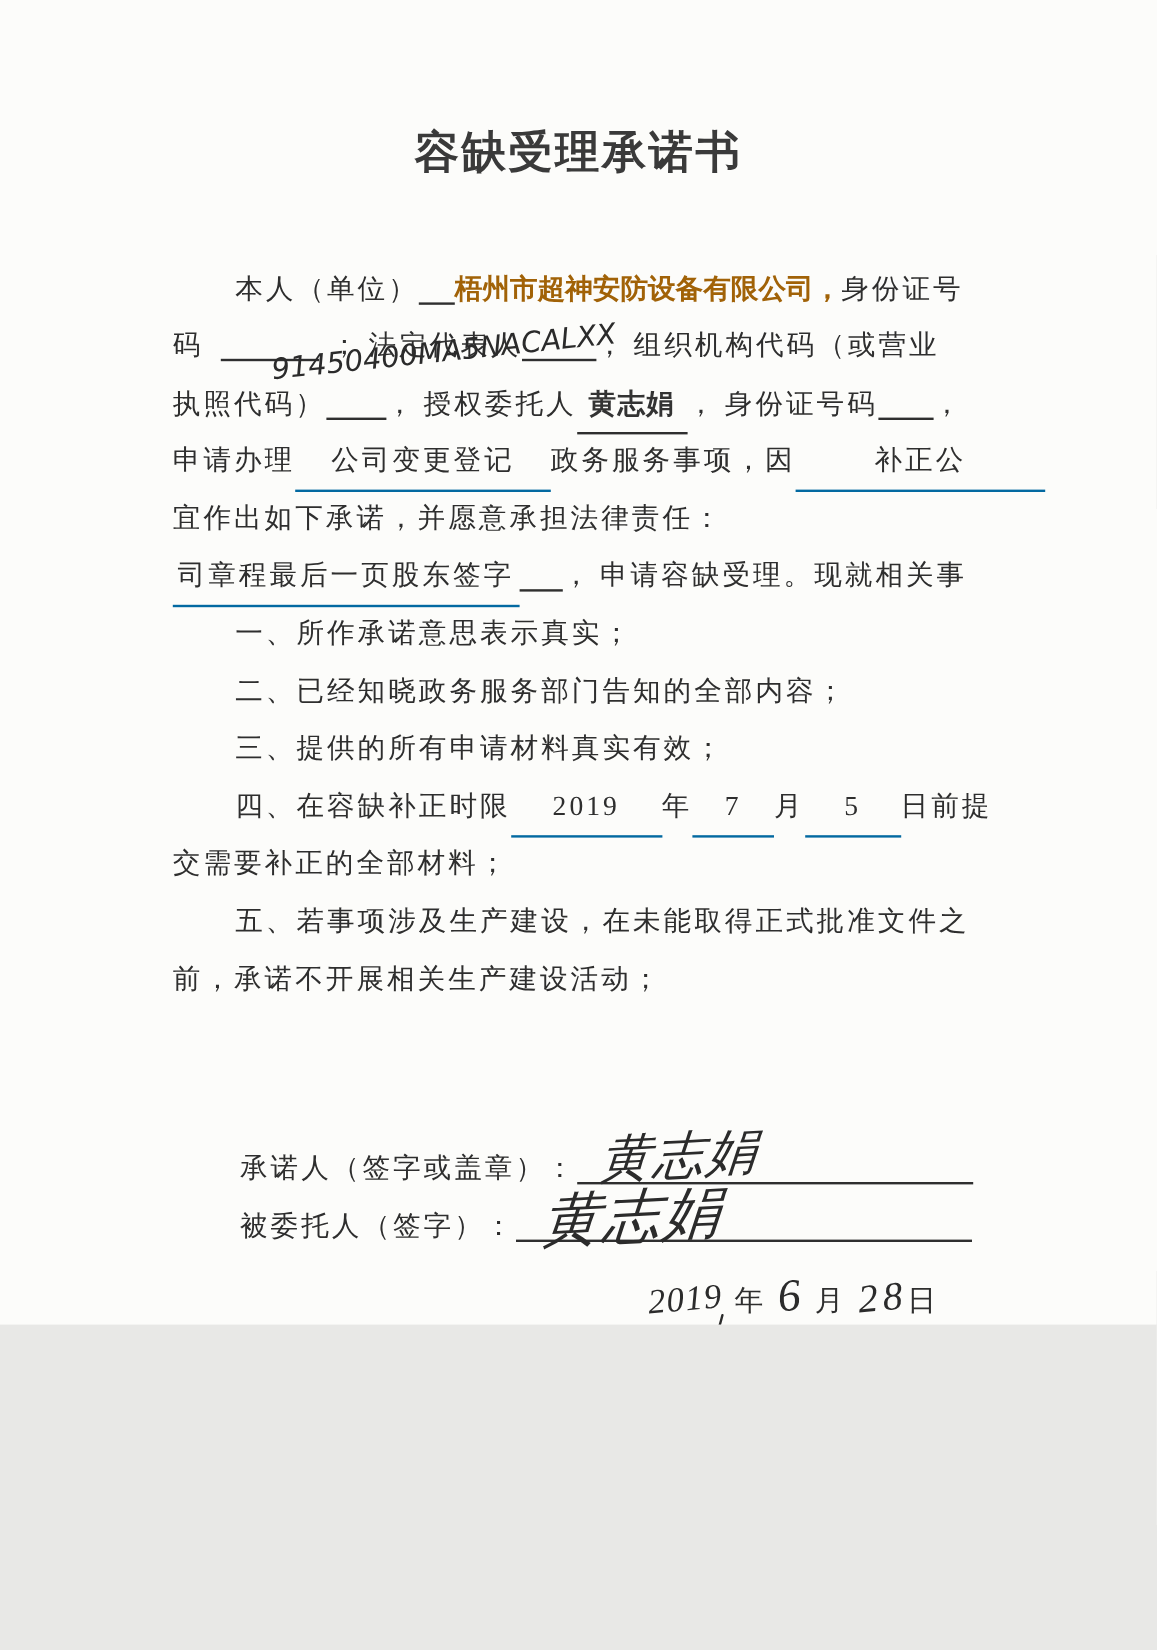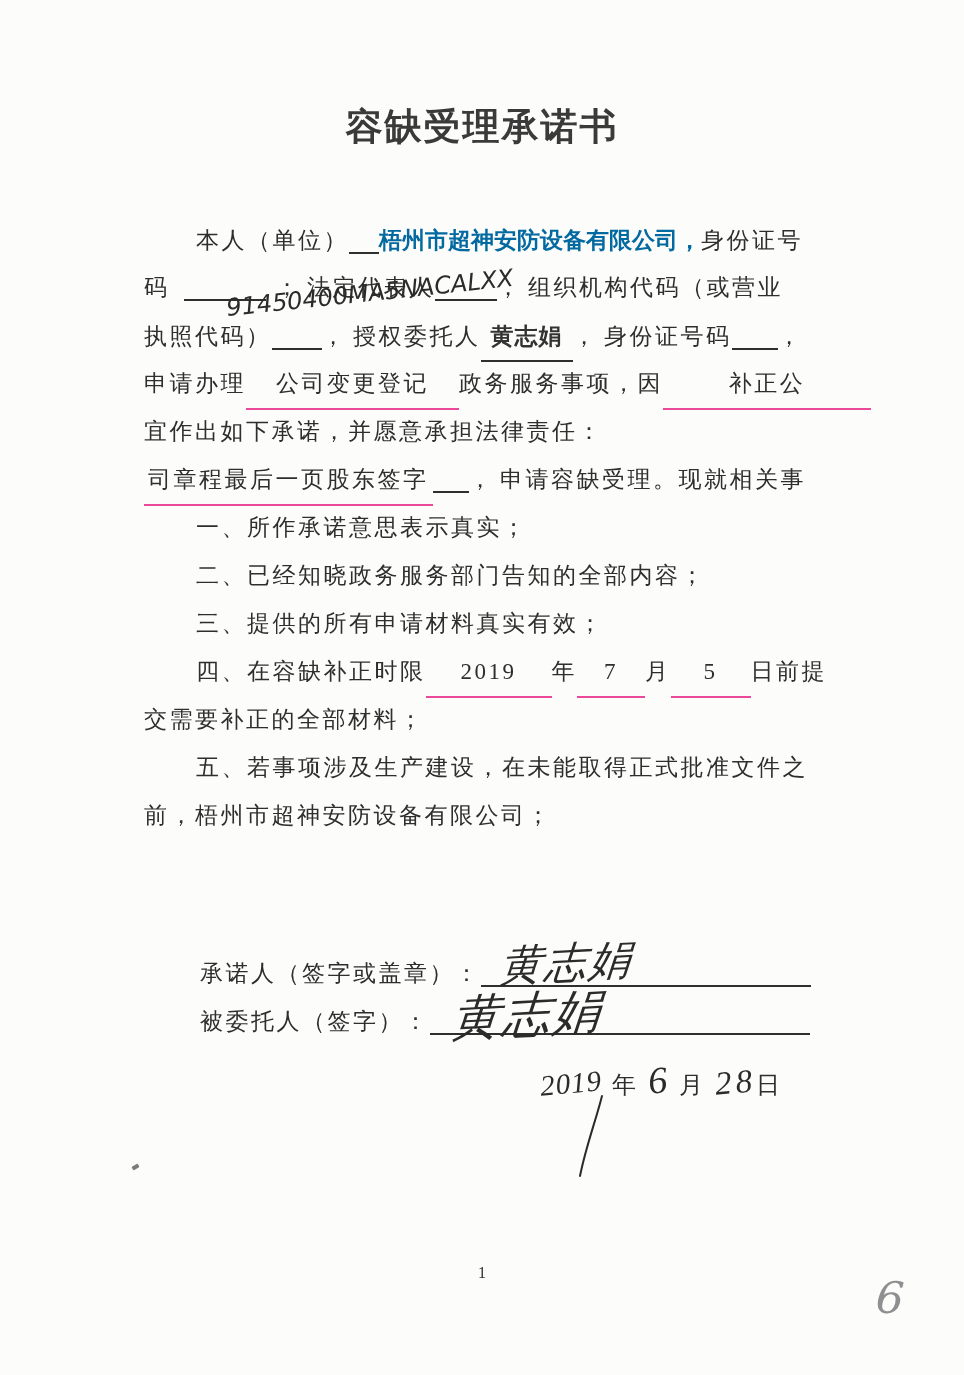--- a/index.html
+++ b/index.html
@@ -1,18 +1,18 @@
 <!DOCTYPE html>
 <html><head>
 <meta charset="utf-8">
 <style>
   html,body{margin:0;padding:0;background:#e8e8e6;}
   .page{
     position:relative;
-    width:964px;height:1375px;
+    width:964px;height:1104px;
     margin:0 auto;
     background:#fcfcfa;
     overflow:hidden;
     font-family:"Liberation Serif","DejaVu Serif",serif;
     color:#2e2e2e;
   }
   .doc-title{
     position:absolute;top:102px;left:0;width:100%;
     text-align:center;
     font-family:"Liberation Sans","DejaVu Sans",sans-serif;
@@ -21,32 +21,32 @@
   .body-lines{position:absolute;top:216px;left:144px;width:700px;}
   .line{height:48px;line-height:48px;white-space:nowrap;font-size:23px;letter-spacing:2.5px;}
   .seg-indent{display:inline-block;width:52px;}
   .seg-sp{display:inline-block;}
   .seg-t{color:#2e2e2e;font-family:Liberation Serif, serif;}
   .seg-blank{
     display:inline-block;border-bottom:2px solid #2f2f2f;
     height:28px;vertical-align:-6px;
   }
   .seg-ufill{
-    display:inline-block;border-bottom:2px solid #ec4899;
+    display:inline-block;border-bottom:2px solid #0369a1;
     text-align:center;padding:0 4px;
   }
   .seg-ufillb{
     display:inline-block;border-bottom:2px solid #2f2f2f;
     padding:0 10px;
     font-family:"Liberation Sans","DejaVu Sans",sans-serif;
     font-weight:700;letter-spacing:1px;color:#333;
   }
   .seg-boldfill{
     font-family:"Liberation Sans","DejaVu Sans",sans-serif;
-    font-weight:700;letter-spacing:0px;color:#0369a1;
+    font-weight:700;letter-spacing:0px;color:#a16207;
   }
   .sig-block{position:absolute;top:950px;left:200px;width:640px;}
   .sig-row{position:relative;height:48px;line-height:48px;font-size:23px;letter-spacing:2.5px;white-space:nowrap;}
   .sig-underline{display:inline-block;border-bottom:2px solid #2f2f2f;height:28px;vertical-align:-6px;}
   .hw{color:#2b2b2b;font-family:"DejaVu Serif",serif;font-style:italic;}
   .hw-sign{position:absolute;font-size:44px;transform:rotate(-3deg) skewX(-8deg);line-height:1;font-weight:500;}
   .hw-code{
     position:absolute;left:228px;top:294px;
     font-size:24px;letter-spacing:0px;
     font-family:"DejaVu Sans",sans-serif;color:#2b2b2b;
@@ -81,21 +81,21 @@
       <div class="line"><span class="seg-t">执照代码）</span><span class="seg-blank" style="width: 50px;"></span><span class="seg-t">，</span><span class="seg-sp" style="width: 6px;"></span><span class="seg-t">授权委托人</span><span class="seg-ufillb">黄志娟</span><span class="seg-t">，</span><span class="seg-sp" style="width: 6px;"></span><span class="seg-t">身份证号码</span><span class="seg-blank" style="width: 46px;"></span><span class="seg-t">，</span></div>
       <div class="line"><span class="seg-t">申请办理</span><span class="seg-ufill" style="min-width: 205px;">公司变更登记</span><span class="seg-t">政务服务事项，因</span><span class="seg-ufill" style="min-width: 200px;">补正公</span></div>
       <div class="line"><span class="seg-t">宜作出如下承诺，并愿意承担法律责任：</span></div>
       <div class="line"><span class="seg-ufill">司章程最后一页股东签字</span><span class="seg-blank" style="width: 36px;"></span><span class="seg-t">，</span><span class="seg-sp" style="width: 6px;"></span><span class="seg-t">申请容缺受理。现就相关事</span></div>
       <div class="line"><span class="seg-indent"></span><span class="seg-t">一、所作承诺意思表示真实；</span></div>
       <div class="line"><span class="seg-indent"></span><span class="seg-t">二、已经知晓政务服务部门告知的全部内容；</span></div>
       <div class="line"><span class="seg-indent"></span><span class="seg-t">三、提供的所有申请材料真实有效；</span></div>
       <div class="line"><span class="seg-indent"></span><span class="seg-t">四、在容缺补正时限</span><span class="seg-ufill" style="min-width: 118px;">2019</span><span class="seg-t">年</span><span class="seg-ufill" style="min-width: 60px;">7</span><span class="seg-t">月</span><span class="seg-ufill" style="min-width: 72px;">5</span><span class="seg-t">日前提</span></div>
       <div class="line"><span class="seg-t">交需要补正的全部材料；</span></div>
       <div class="line"><span class="seg-indent"></span><span class="seg-t">五、若事项涉及生产建设，在未能取得正式批准文件之</span></div>
-      <div class="line"><span class="seg-t">前，梧州市超神安防设备有限公司；</span></div>
+      <div class="line"><span class="seg-t">前，承诺不开展相关生产建设活动；</span></div>
     </div>
 
   <div class="hw-code">91450400MA5NACALXX</div>
 
   <div class="sig-block">
       <div class="sig-row"><span>承诺人（签字或盖章）：</span><span class="sig-underline" style="width: 330px;"></span><span class="hw hw-sign" style="left: 300px; top: -8px; font-size: 42px;">黄志娟</span></div>
       <div class="sig-row"><span>被委托人（签字）：</span><span class="sig-underline" style="width: 380px;"></span><span class="hw hw-sign" style="left: 252px; top: -8px; font-size: 48px;">黄志娟</span></div>
     </div>
 
   <div class="date-row">

